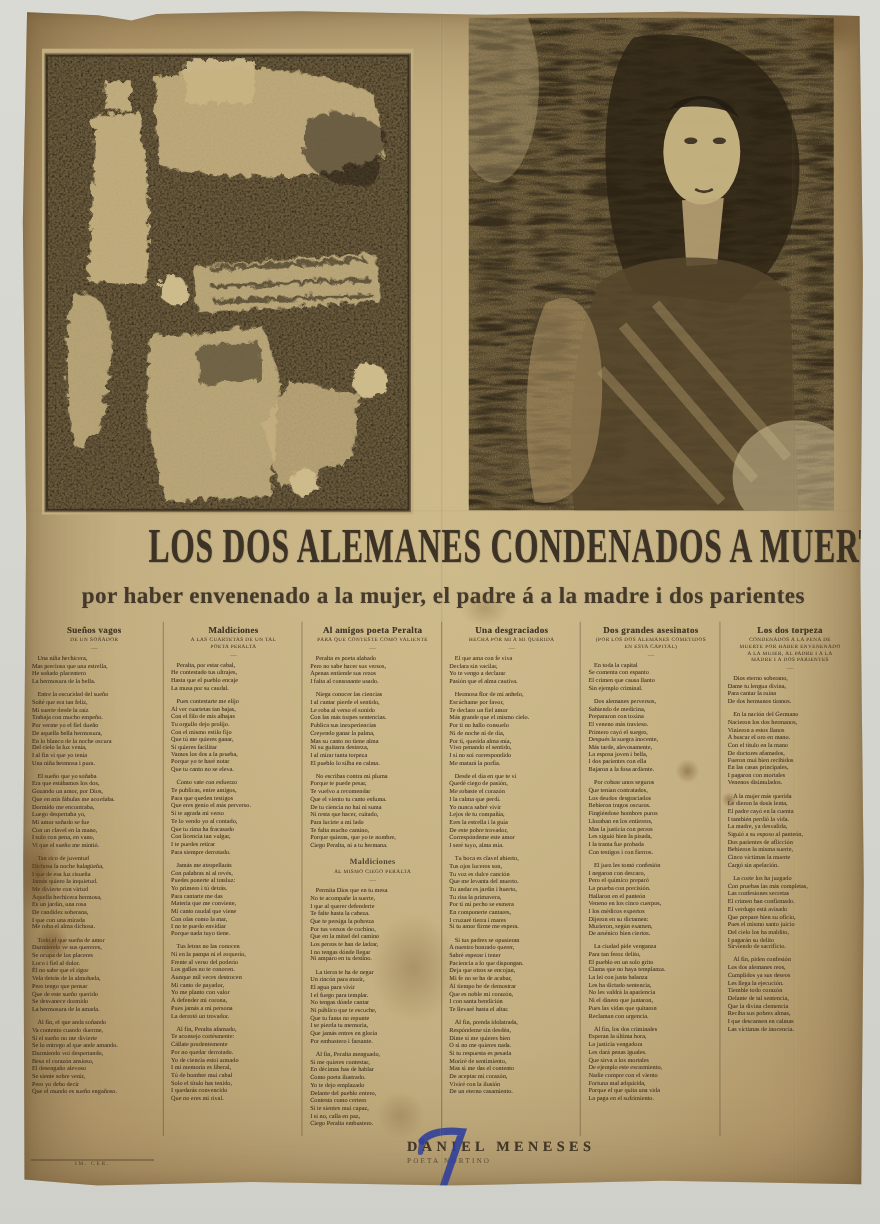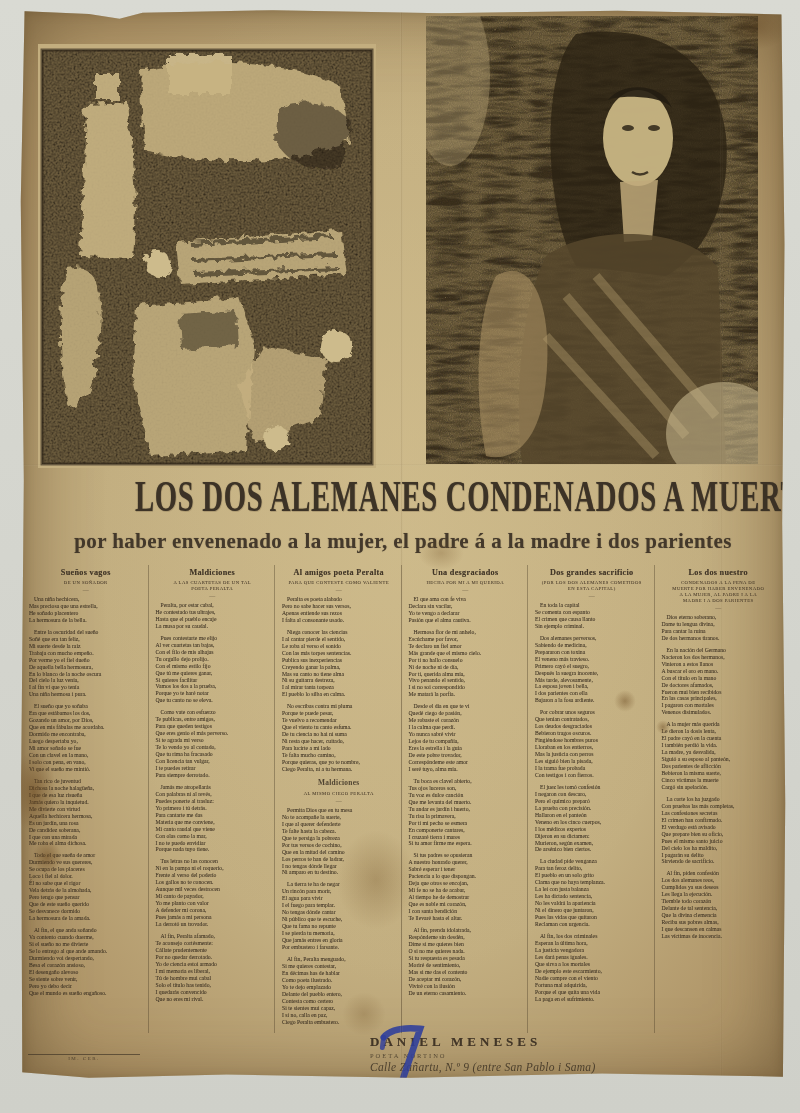--- a/index.html
+++ b/index.html
@@ -397,21 +397,21 @@
             <div class="vl">O si no me quieres nada.</div>
             <div class="vl">Si tu respuesta es pesada</div>
             <div class="vl">Moriré de sentimiento,</div>
             <div class="vl">Mas si me das el contento</div>
             <div class="vl">De aceptar mi corazón,</div>
             <div class="vl">Viviré con la ilusión</div>
             <div class="vl">De un eterno casamiento.</div>
           </div>
         </div>
         <div class="col">
-          <div class="col-h">Dos grandes sacrificio</div>
+          <div class="col-h">Dos grandes asesinatos</div>
           <div class="col-sh">(POR LOS DOS ALEMANES COMETIDOS</div>
           <div class="col-sh">EN ESTA CAPITAL)</div>
           <div class="dash">—</div>
           <div class="stanza">
             <div class="vl">En toda la capital</div>
             <div class="vl">Se comenta con espanto</div>
             <div class="vl">El crimen que causa llanto</div>
             <div class="vl">Sin ejemplo criminal.</div>
           </div>
           <div class="stanza">
@@ -469,21 +469,21 @@
             <div class="vl">Les dará penas iguales.</div>
             <div class="vl">Que sirva a los mortales</div>
             <div class="vl">De ejemplo este escarmiento,</div>
             <div class="vl">Nadie compre con el viento</div>
             <div class="vl">Fortuna mal adquirida,</div>
             <div class="vl">Porque el que quita una vida</div>
             <div class="vl">La paga en el sufrimiento.</div>
           </div>
         </div>
         <div class="col">
-          <div class="col-h">Los dos nuestro</div>
+          <div class="col-h">Los dos torpeza</div>
           <div class="col-sh">CONDENADOS A LA PENA DE</div>
           <div class="col-sh">MUERTE POR HABER ENVENENADO</div>
           <div class="col-sh">A LA MUJER, AL PADRE I A LA</div>
           <div class="col-sh">MADRE I A DOS PARIENTES</div>
           <div class="dash">—</div>
           <div class="stanza">
             <div class="vl">Dios eterno soberano,</div>
             <div class="vl">Dame tu lengua divina,</div>
             <div class="vl">Para cantar la ruina</div>
             <div class="vl">De dos hermanos tiranos.</div>
@@ -535,21 +535,20 @@
             <div class="vl">Reciba sus pobres almas,</div>
             <div class="vl">I que descansen en calmas</div>
             <div class="vl">Las víctimas de inocencia.</div>
           </div>
         </div>
       </div>
 
     <div class="footer">
       <div class="footer-name">DANIEL MENESES</div>
       <div class="footer-role">POETA NORTINO</div>
-      <div class="footer-addr">Calle Zañartu, N.º 9 (entre San Pablo i Sama)</div>
     </div>
     <div class="imprint">
       <div class="imprint-text">IM. CER.</div>
     </div>
 
     <svg class="handnum" viewBox="0 0 48 72">
       <path d="M5 16 C14 7 30 8 42 10 L19 64" fill="none" stroke="#2e3d9c" stroke-width="6.5" stroke-linecap="round" opacity=".88"></path>
       <path d="M5 16 L3 26" fill="none" stroke="#2e3d9c" stroke-width="5" stroke-linecap="round" opacity=".8"></path>
     </svg>
 

